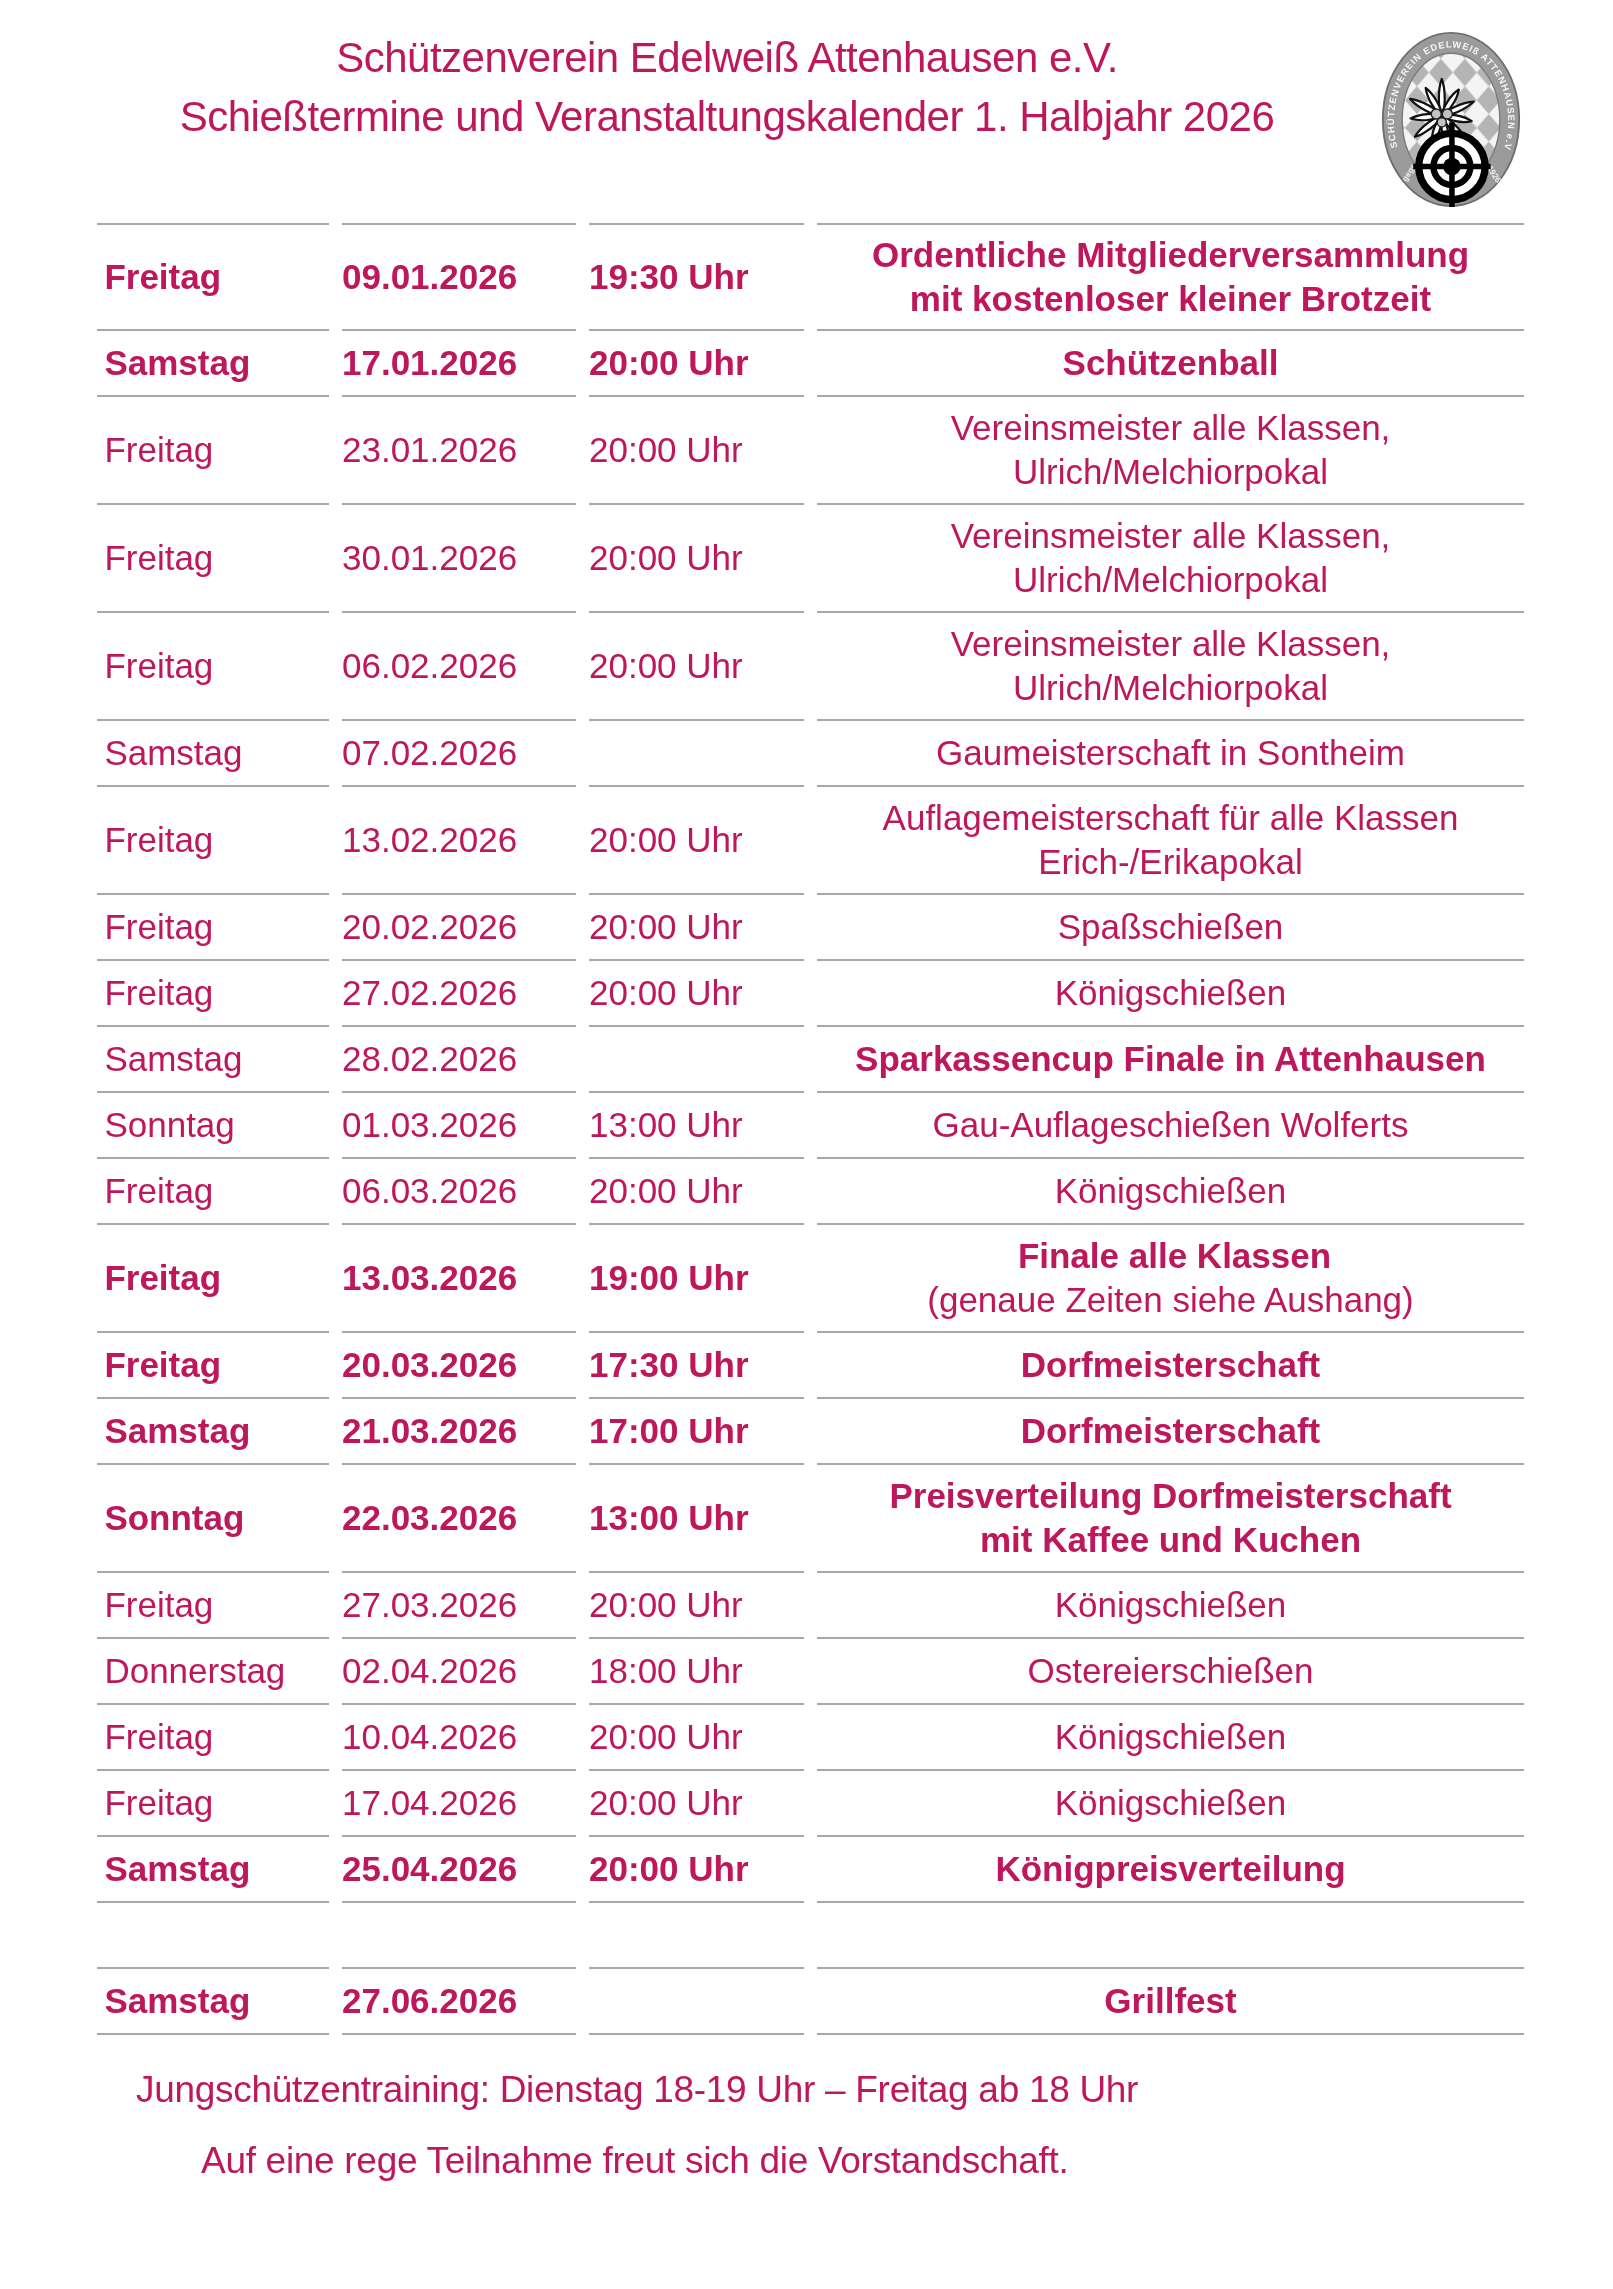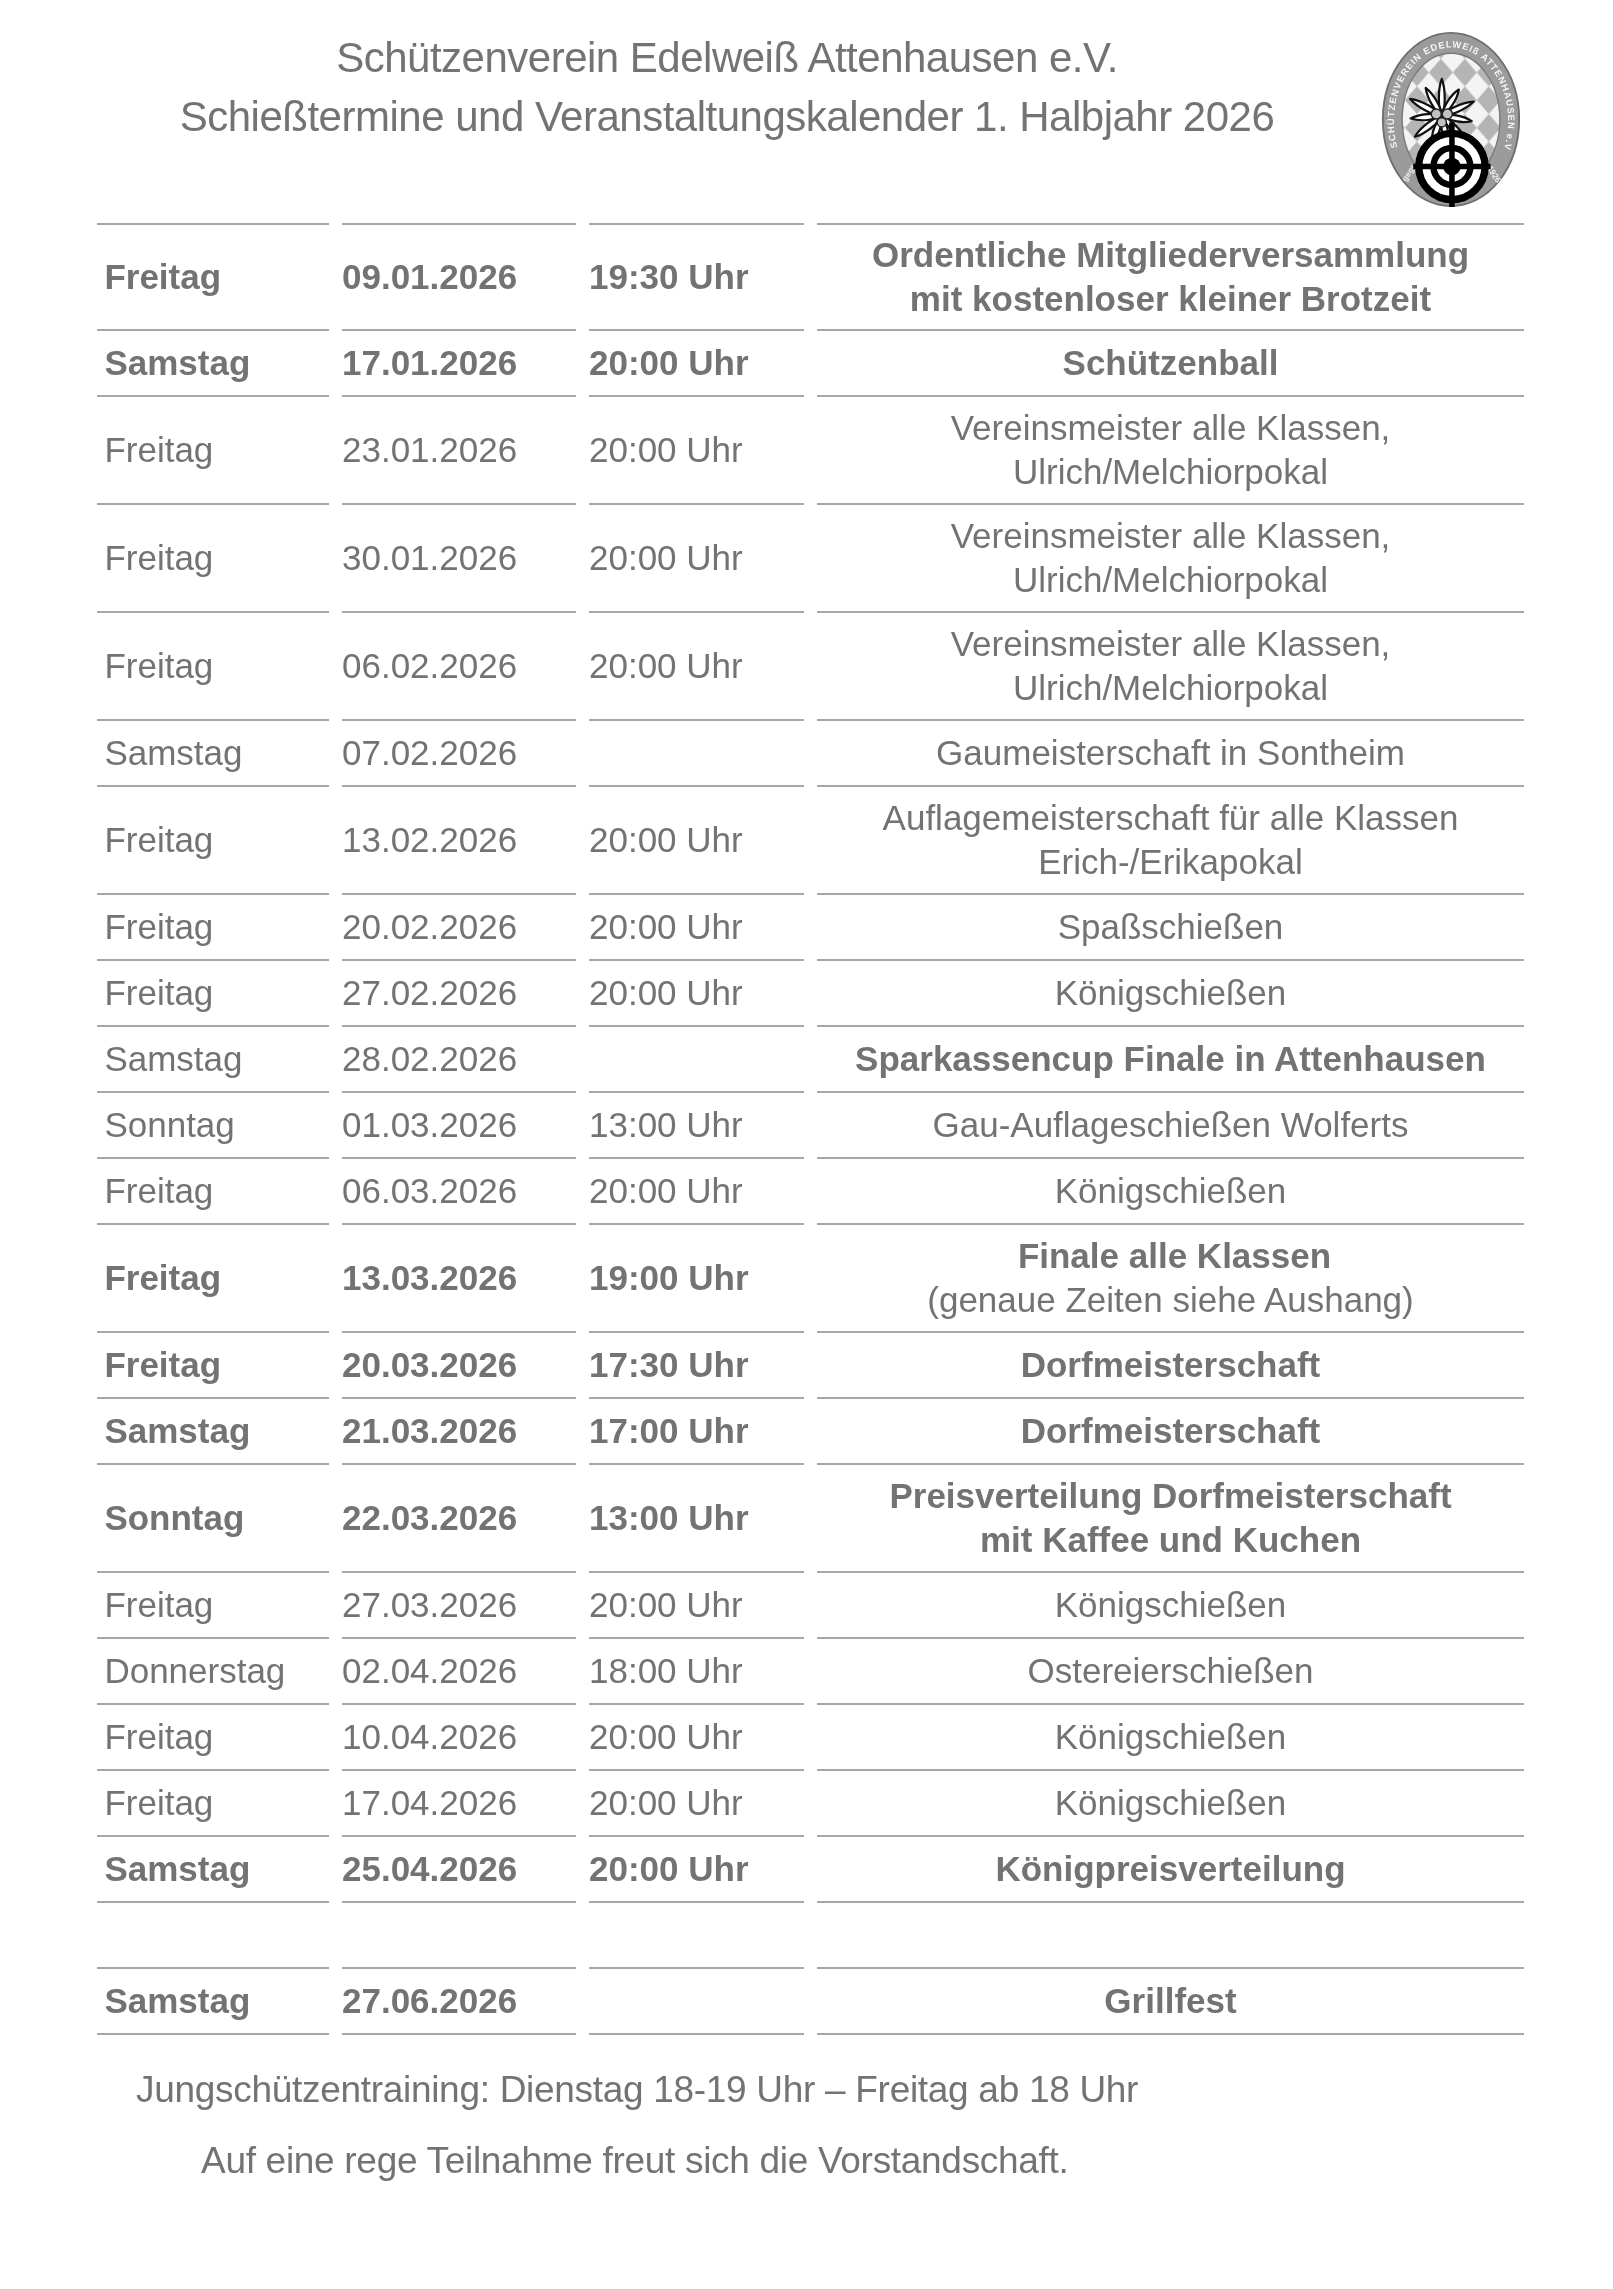--- a/index.html
+++ b/index.html
@@ -1,18 +1,18 @@
 <!DOCTYPE html>
 <html style="font-size:14.8px"><head>
 <meta charset="utf-8">
 <style>
   html,body { margin:0; padding:0; background:#e8e8e8; }
   .page {
     position:relative; width:1613px; height:2290px; background:#ffffff;
-    font-family:"Liberation Sans", sans-serif; color:#737373;
+    font-family:"Liberation Sans", sans-serif; color:#be185d;
     margin:0 auto; overflow:hidden;
   }
   
   .header-text {
     position:absolute; left:55px; top:28px; width:1344px;
     text-align:center; font-size:42px; line-height:59px; font-weight:400;
     letter-spacing:-0.5px;
   }
   .logo-wrap { position:absolute; left:1381px; top:31px; width:140px; height:177px; }
   

